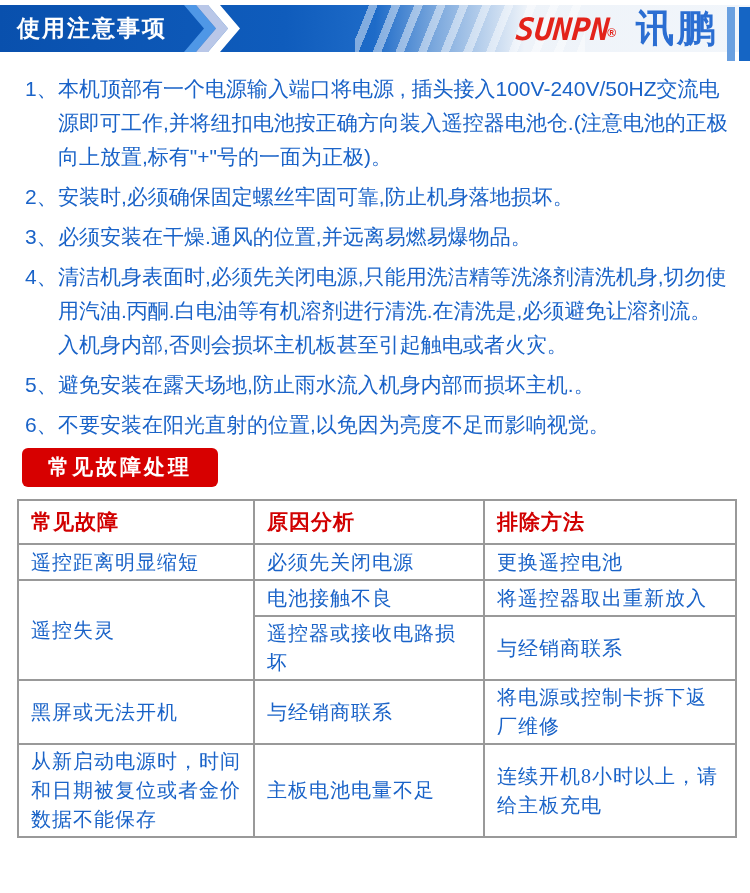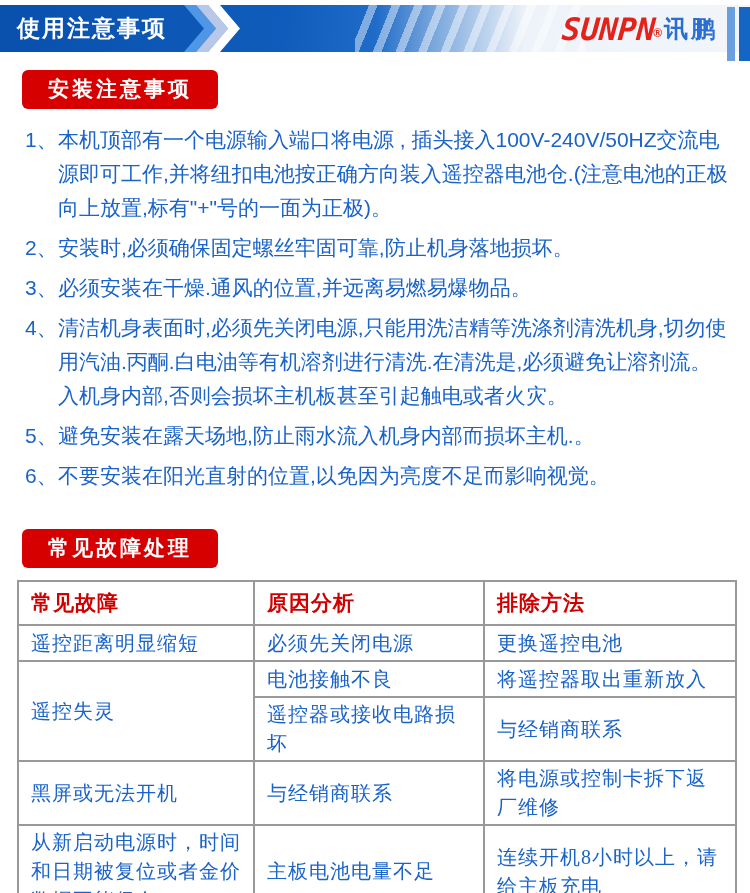--- a/index.html
+++ b/index.html
@@ -39,39 +39,39 @@
     font-family:"DejaVu Sans Mono", monospace;
     font-weight:bold; font-style:italic;
     font-size:31px; color:#e3231b; letter-spacing:0px;
     transform:skewX(-4deg); display:inline-block;
   }
   .logo-reg {
     font-size:12px; color:#e3231b; font-weight:bold;
     vertical-align:top; position:relative; top:4px; left:-2px;
   }
   .logo-cn {
-    font-size:24px; font-weight:bold; color:#2b6ed2; letter-spacing:3px;
-    margin-left:0;
+    font-size:38px; font-weight:bold; color:#2b6ed2; letter-spacing:3px;
+    margin-left:18px;
     font-family:Liberation Mono, monospace;
   }
   .hdr-bar-deco { position:absolute; top:2px; height:54px; }
   .hdr-bar-deco.light { right:15px; width:8px; background:#6aa0e0; }
   .hdr-bar-deco.dark  { right:0;    width:11px; background:#1565c4; }
 
   
   .badge {
     display:inline-block;
     background:#d70000; color:#ffffff;
     font-size:21px; font-weight:bold; letter-spacing:3px;
     padding:5px 26px 6px 26px;
     border-radius:6px;
     margin-left:22px;
   }
   .badge-install { margin-top:12px; }
-  .badge-faults  { margin-top:30px; }
+  .badge-faults  { }
 
   
   .notes-list { margin:14px 16px 0 25px; list-style:none; }
   .note-item {
     display:flex;
     color:#1a63c8; font-size:21px; line-height:34px;
     margin-bottom:6px;
   }
   .note-num { flex:0 0 33px; white-space:nowrap; }
   .note-text { flex:1; }
@@ -120,21 +120,20 @@
       <span class="logo-en">SUNPN</span>
         <span class="logo-reg">®</span>
         <span class="logo-cn">讯鹏</span>
     </div>
     <div class="hdr-bar-deco light"></div>
     <div class="hdr-bar-deco dark"></div>
   </div>
 </div>
 
 <section>
-  <div class="badge badge-install">安装注意事项</div>
   <ol class="notes-list">
     <li class="note-item">
       <span class="note-num">1、</span>
       <span class="note-text">本机顶部有一个电源输入端口将电源 , 插头接入100V-240V/50HZ交流电源即可工作,并将纽扣电池按正确方向装入遥控器电池仓.(注意电池的正极向上放置,标有"+"号的一面为正极)。</span>
     </li>
     <li class="note-item">
       <span class="note-num">2、</span>
       <span class="note-text">安装时,必须确保固定螺丝牢固可靠,防止机身落地损坏。</span>
     </li>
     <li class="note-item">

